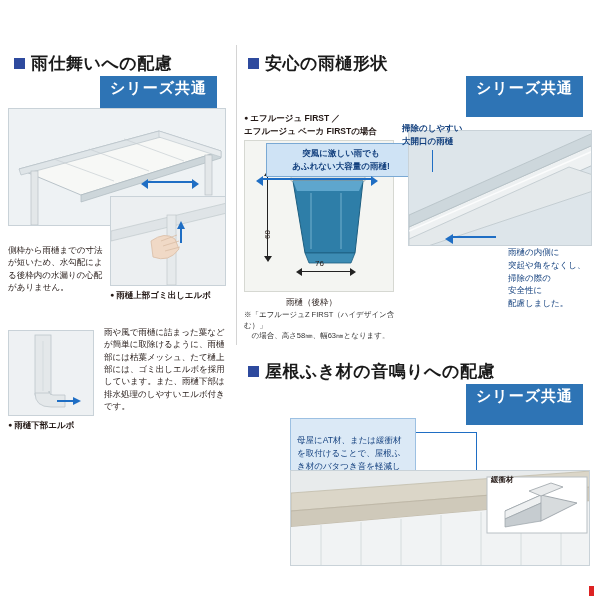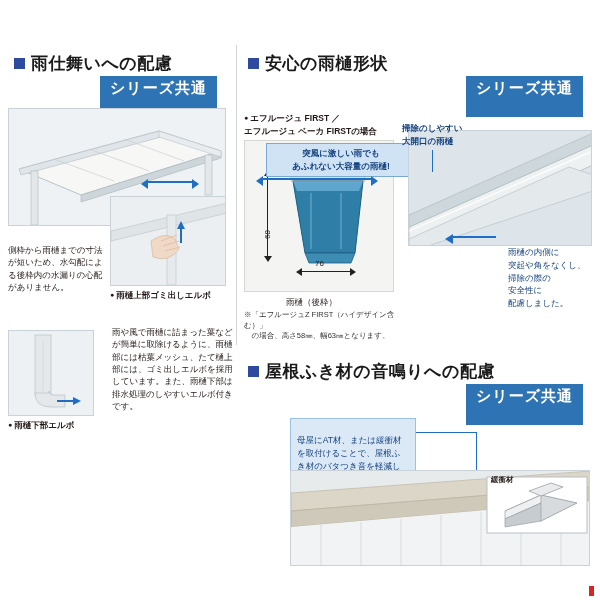--- a/index.html
+++ b/index.html
@@ -197,21 +197,21 @@
       <rect x="26" y="4" width="16" height="60" fill="#e4e8ea" stroke="#bcc5ca" stroke-width="0.8"></rect>
       <path d="M26 62 q0 14 16 14 l14 0 l0 -12 l-12 0 q-4 0 -4 -4 l0 2 z" fill="#e4e8ea" stroke="#bcc5ca" stroke-width="0.8"></path>
       <line x1="34" y1="10" x2="34" y2="60" stroke="#cfd6da" stroke-width="0.7"></line>
       <line x1="48" y1="70" x2="66" y2="70" stroke="#1f6ec4" stroke-width="2"></line>
       <polygon points="72,70 64,66 64,74" fill="#1f6ec4"></polygon>
     </svg>
   </div>
 
   <div class="dot-cap" style="left:8px; top:420px;text-align:right;">雨樋下部エルボ</div>
 
-  <div class="caption" style="left:104px; top:326px; width:126px;margin-left:8px;">雨や風で雨樋に詰まった葉などが簡単に取除けるように、雨樋部には枯葉メッシュ、たて樋上部には、ゴミ出しエルボを採用しています。また、雨樋下部は排水処理のしやすいエルボ付きです。</div>
+  <div class="caption" style="left:104px; top:326px; width:126px;">雨や風で雨樋に詰まった葉などが簡単に取除けるように、雨樋部には枯葉メッシュ、たて樋上部には、ゴミ出しエルボを採用しています。また、雨樋下部は排水処理のしやすいエルボ付きです。</div>
 
   <div class="sec-head" style="left:248px; top:52px;">
     <span class="sq"></span>
     <span>安心の雨樋形状</span>
   </div>
 
   <div class="badge" style="left:466px; top:76px;">シリーズ共通</div>
 
   <div class="dot-cap" style="left:244px; top:112px; width:160px; white-space:pre-line; line-height:1.5;">エフルージュ FIRST ／
 エフルージュ ベーカ FIRSTの場合</div>

